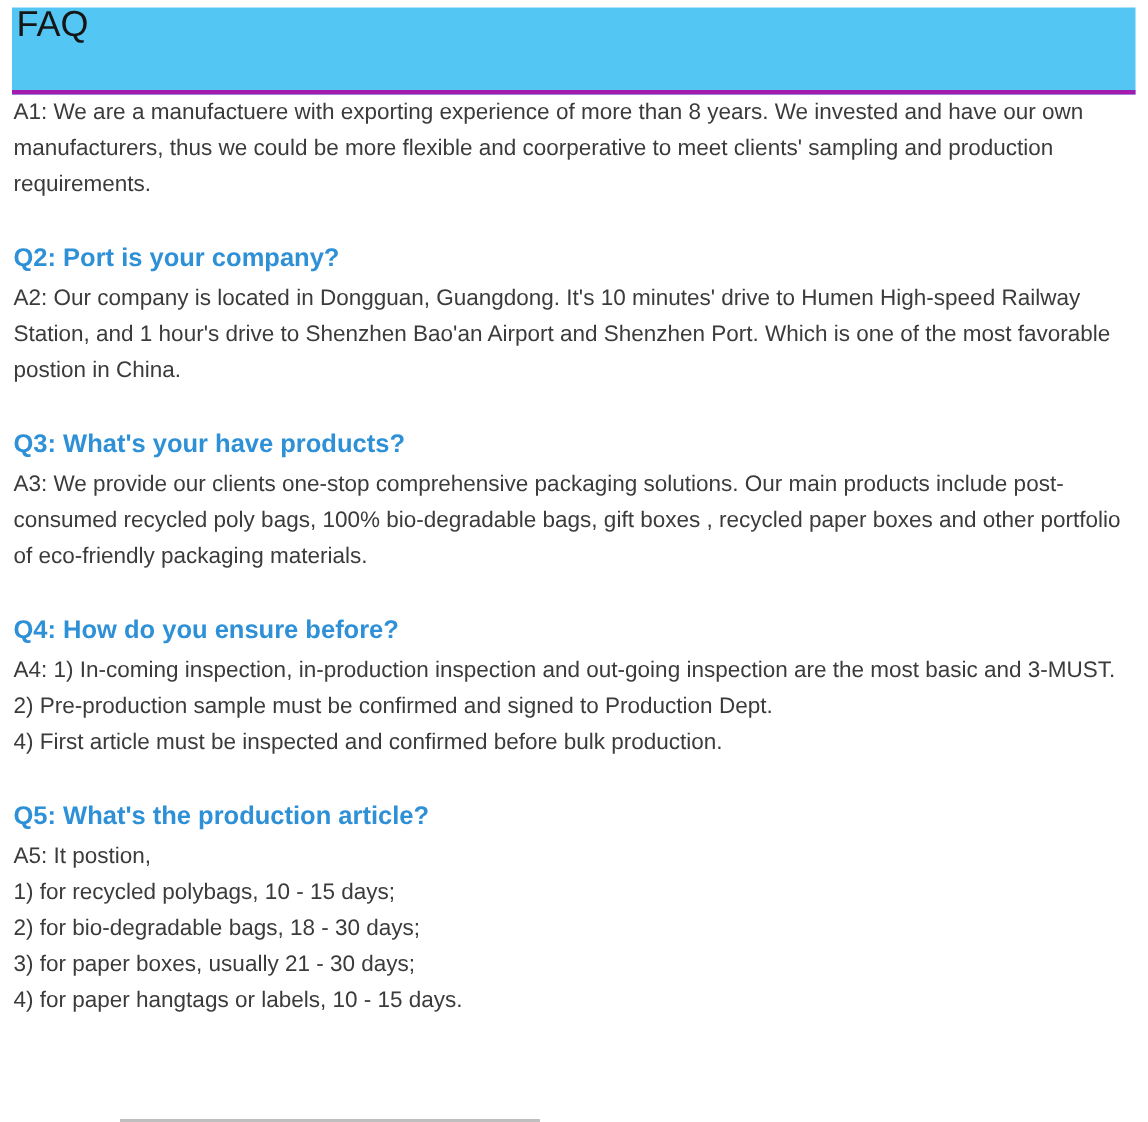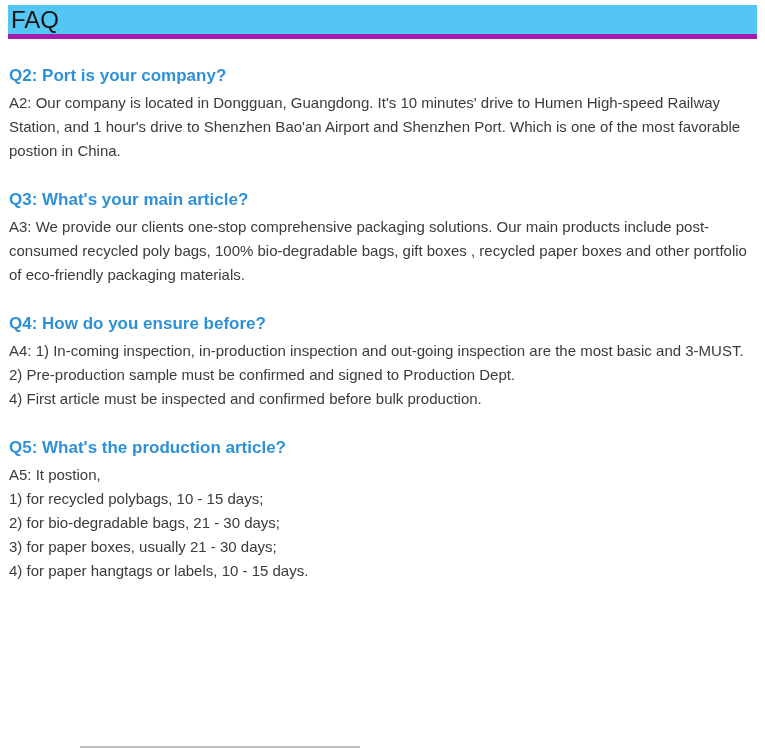--- a/index.html
+++ b/index.html
@@ -11,25 +11,24 @@
   }
   .page {
     position: relative;
     width: 765px;
     height: 748px;
     overflow: hidden;
     background: #ffffff;
   }
   .faq-header {
     margin: 5px 8px 0 8px;
-    height: 34px;
+    height: 58px;
     background: #54c6f3;
-    border-bottom: 5px solid #a21caf;
+    border-bottom: 3px solid #a21caf;
     display: flex;
-    align-items: center;
   }
   .faq-title {
     padding-left: 3px;
     font-size: 24px;
     line-height: 24px;
     font-weight: 400;
     color: #151515;
     letter-spacing: 0px;
   }
   .faq-list {
@@ -67,51 +66,54 @@
 
 <div class="page">
 
   <div class="faq-header">
     <span class="faq-title">FAQ</span>
   </div>
 
   <div class="faq-list">
 
     <section class="faq-item">
+      <div>
+        <p>A1: We are a manufactuere with exporting experience of more than 8 years. We invested and have our own manufacturers, thus we could be more flexible and coorperative to meet clients' sampling and production requirements.</p>
+      </div>
     </section>
 
     <section class="faq-item">
       <h2>Q2: Port is your company?</h2>
       <div>
         <p>A2: Our company is located in Dongguan, Guangdong. It's 10 minutes' drive to Humen High-speed Railway Station, and 1 hour's drive to Shenzhen Bao'an Airport and Shenzhen Port. Which is one of the most favorable postion in China.</p>
       </div>
     </section>
 
     <section class="faq-item">
-      <h2>Q3: What's your main article?</h2>
+      <h2>Q3: What's your have products?</h2>
       <div>
         <p>A3: We provide our clients one-stop comprehensive packaging solutions. Our main products include post-consumed recycled poly bags, 100% bio-degradable bags, gift boxes , recycled paper boxes and other portfolio of eco-friendly packaging materials.</p>
       </div>
     </section>
 
     <section class="faq-item">
       <h2>Q4: How do you ensure before?</h2>
       <div>
         <p>A4: 1) In-coming inspection, in-production inspection and out-going inspection are the most basic and 3-MUST.</p>
         <p>2) Pre-production sample must be confirmed and signed to Production Dept.</p>
         <p>4) First article must be inspected and confirmed before bulk production.</p>
       </div>
     </section>
 
     <section class="faq-item">
       <h2>Q5: What's the production article?</h2>
       <div>
         <p>A5: It postion,</p>
         <p>1) for recycled polybags, 10 - 15 days;</p>
-        <p>2) for bio-degradable bags, 21 - 30 days;</p>
+        <p>2) for bio-degradable bags, 18 - 30 days;</p>
         <p>3) for paper boxes, usually 21 - 30 days;</p>
         <p>4) for paper hangtags or labels, 10 - 15 days.</p>
       </div>
     </section>
 
   </div>
 
   <div class="bottom-divider"></div>
 
 </div>

